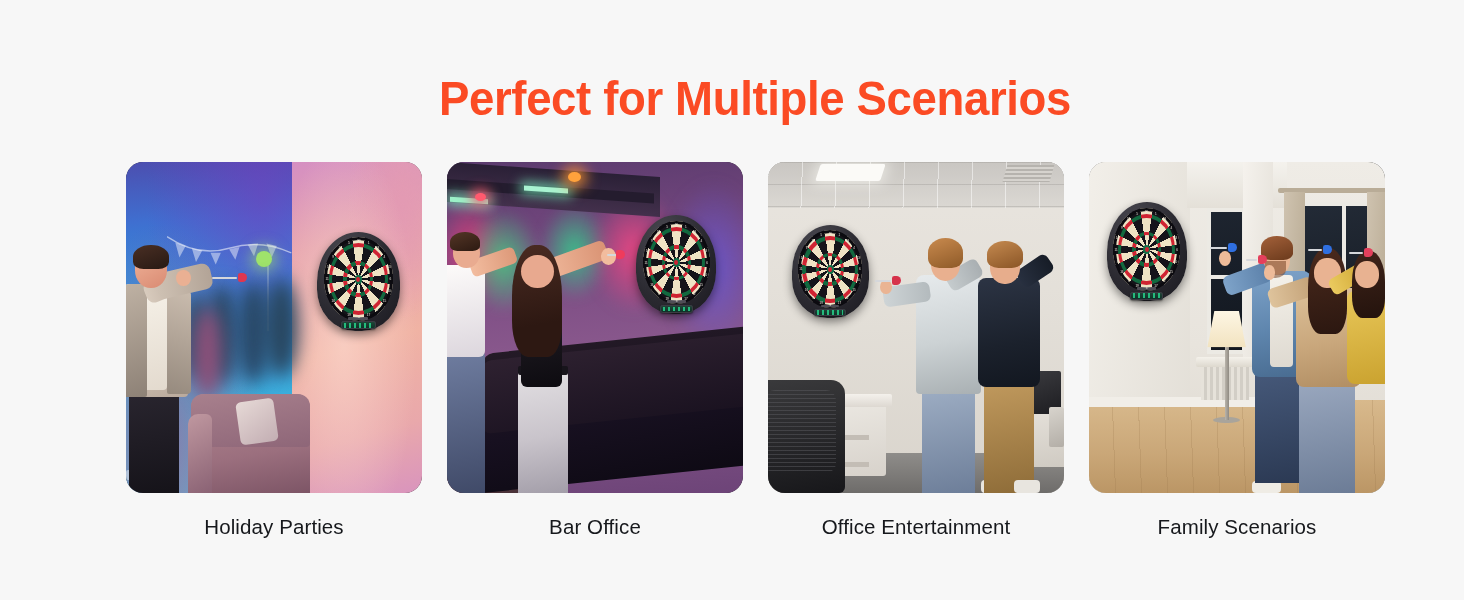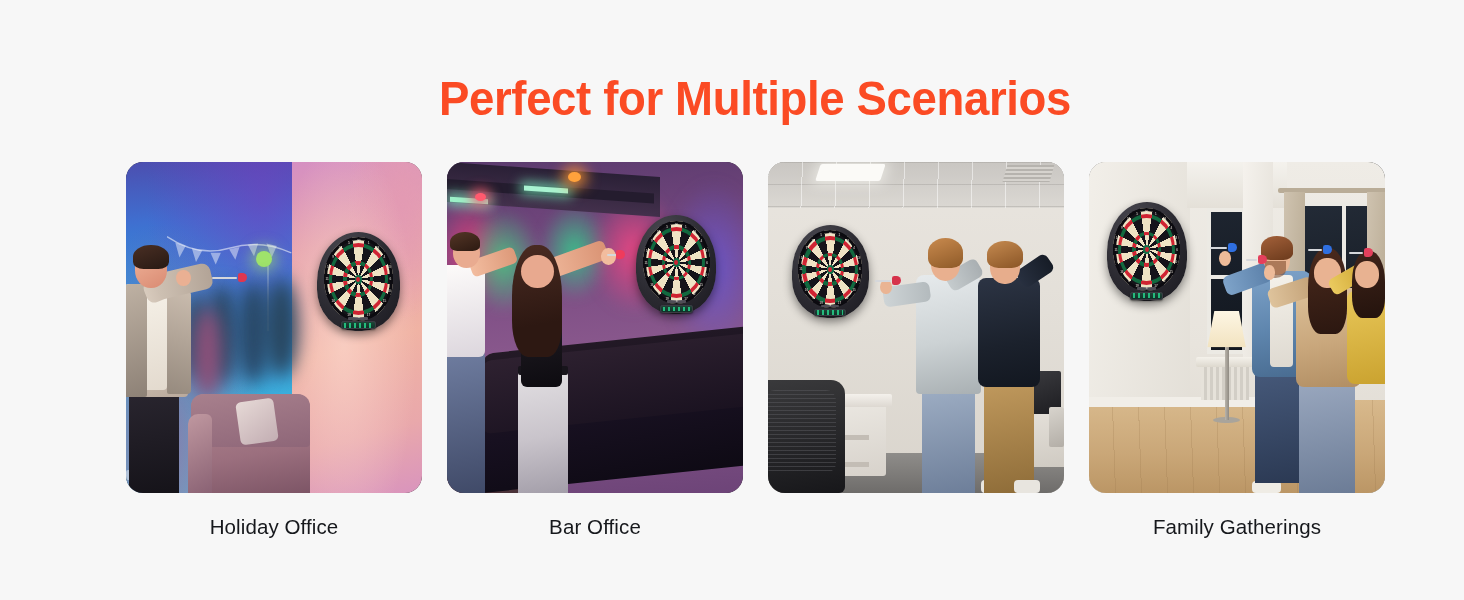--- a/index.html
+++ b/index.html
@@ -708,21 +708,21 @@
               <text x="13.19" y="78.34" text-anchor="middle" font-size="4.6" font-family="&quot;Liberation Sans&quot;, sans-serif" fill="#efe9dd">16</text>
               <text x="6.73" y="65.66" text-anchor="middle" font-size="4.6" font-family="&quot;Liberation Sans&quot;, sans-serif" fill="#efe9dd">8</text>
               <text x="4.50" y="51.60" text-anchor="middle" font-size="4.6" font-family="&quot;Liberation Sans&quot;, sans-serif" fill="#efe9dd">11</text>
               <text x="6.73" y="37.54" text-anchor="middle" font-size="4.6" font-family="&quot;Liberation Sans&quot;, sans-serif" fill="#efe9dd">14</text>
               <text x="13.19" y="24.86" text-anchor="middle" font-size="4.6" font-family="&quot;Liberation Sans&quot;, sans-serif" fill="#efe9dd">9</text>
               <text x="23.26" y="14.79" text-anchor="middle" font-size="4.6" font-family="&quot;Liberation Sans&quot;, sans-serif" fill="#efe9dd">12</text>
               <text x="35.94" y="8.33" text-anchor="middle" font-size="4.6" font-family="&quot;Liberation Sans&quot;, sans-serif" fill="#efe9dd">5</text>
             </svg>
           </div>
       </div>
-      <div class="caption">Holiday Office</div>
+      <div class="caption">Holiday Parties</div>
     </div>
 
     <div class="card">
       <div class="photo" id="p2">
         <div class="wall"></div>
         <div class="glowP1"></div>
         <div class="glowG1"></div>
         <div class="glowG2"></div>
         <div class="glowP2"></div>
         <div class="glowB"></div>
@@ -862,20 +862,21 @@
         <div class="bArm"></div>
         <div class="bHead"></div>
         <div class="bHair"></div>
         <div class="shoe2"></div>
 
         <div class="dartP" style="left:36%;top:34.5%;width:9%;height:9px;">
           <div class="shaft" style="left:0;top:4px;width:62%;"></div>
           <div class="flt" style="right:0;top:0;background:#d6324a;border-radius:3px 6px 6px 3px;"></div>
         </div>
       </div>
+      <div class="caption">Office Entertainment</div>
     </div>
 
     <div class="card">
       <div class="photo" id="p4">
         <div class="wall"></div>
         <div class="wallSide"></div>
         <div class="soffit"></div>
         <div class="winLeft"></div>
         <div class="rod"></div>
         <div class="winRight"></div>
@@ -957,17 +958,17 @@
         </div>
         <div class="dartP" style="left:74%;top:25%;width:8%;height:9px;">
           <div class="shaft" style="left:0;top:4px;width:58%;"></div>
           <div class="flt" style="right:0;top:0;background:#2f6fe0;border-radius:3px 6px 6px 3px;"></div>
         </div>
         <div class="dartP" style="left:88%;top:26%;width:8%;height:9px;">
           <div class="shaft" style="left:0;top:4px;width:58%;"></div>
           <div class="flt" style="right:0;top:0;background:#e4405c;border-radius:3px 6px 6px 3px;"></div>
         </div>
       </div>
-      <div class="caption">Family Gatherings</div>
+      <div class="caption">Family Scenarios</div>
     </div>
 
   </div>
 </div>
 
 </body></html>

